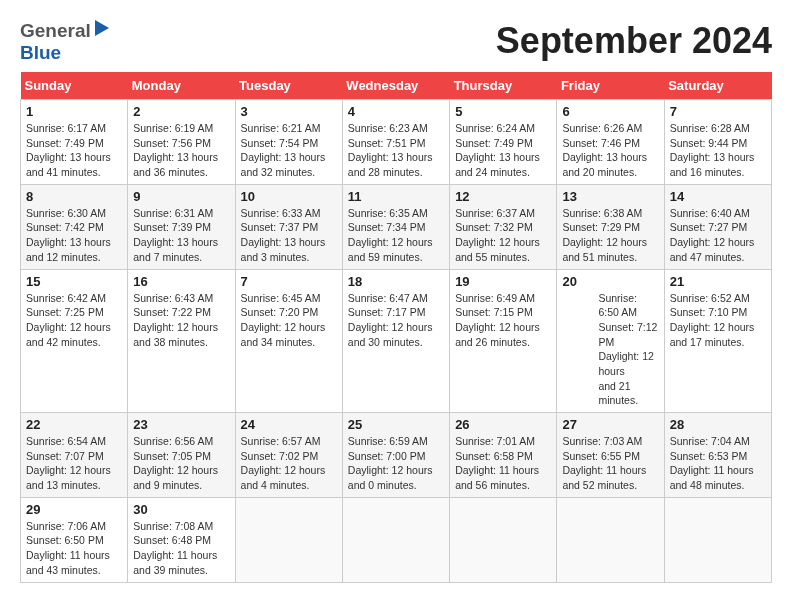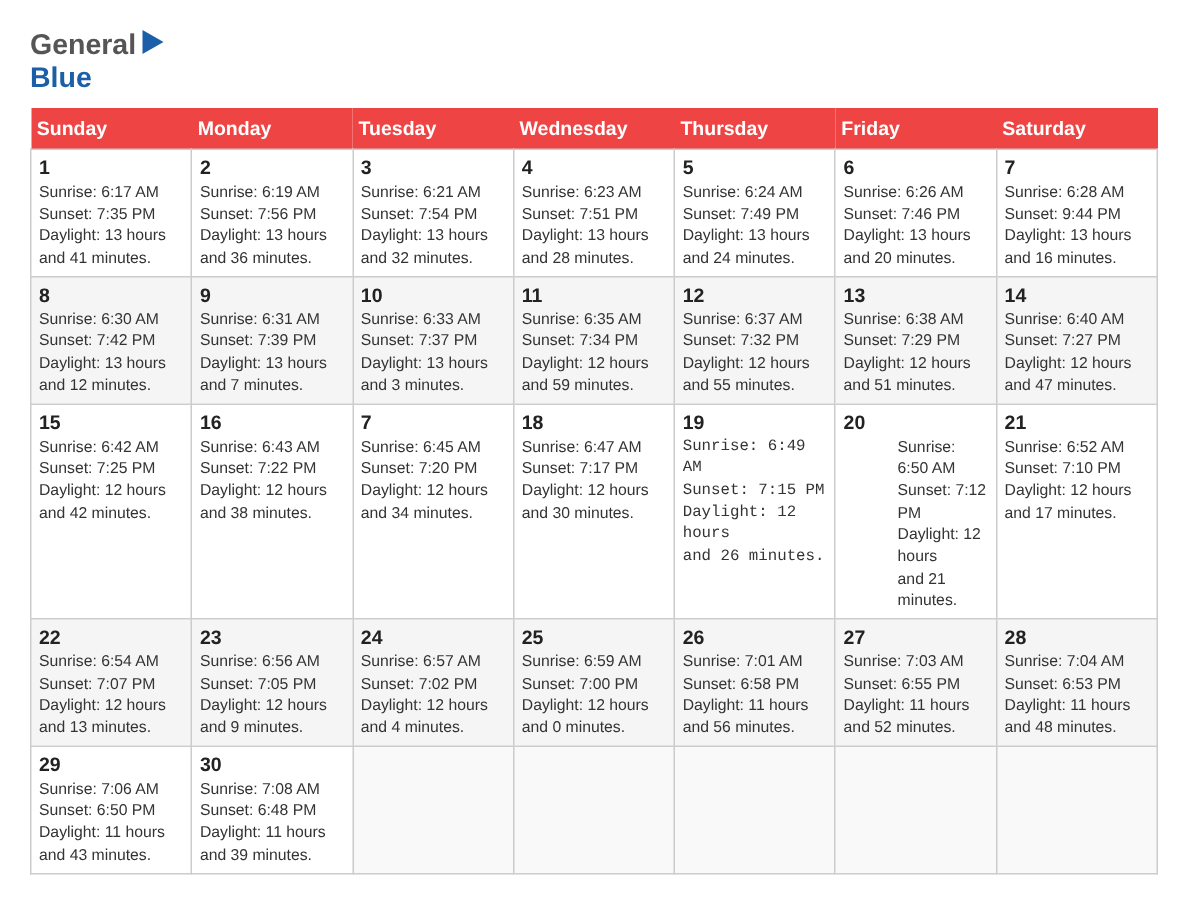--- a/index.html
+++ b/index.html
@@ -93,41 +93,42 @@
 
 <div class="header-area">
   <div class="logo">
     <div class="logo-row">
       <span class="logo-general">General</span>
       <div class="logo-arrow"></div>
     </div>
     <span class="logo-blue-text">Blue</span>
   </div>
   <div class="title-area">
+    <div class="month-title">September 2024</div>
   </div>
 </div>
 
 <table>
   <thead>
     <tr id="header-row">
     <th>Sunday</th>
         <th>Monday</th>
         <th>Tuesday</th>
         <th>Wednesday</th>
         <th>Thursday</th>
         <th>Friday</th>
         <th>Saturday</th>
       </tr>
   </thead>
   <tbody id="calendar-body">
   <tr>
         <td>
           <span class="day-num">1</span>
           <div class="day-info" style="white-space: pre-line;">Sunrise: 6:17 AM
-Sunset: 7:35 PM
+Sunset: 7:49 PM
 Daylight: 13 hours
 and 41 minutes.</div>
         </td>
         <td>
           <span class="day-num">2</span>
           <div class="day-info" style="white-space: pre-line;">Sunrise: 6:19 AM
 Sunset: 7:56 PM
 Daylight: 13 hours
 and 36 minutes.</div>
         </td>
@@ -242,21 +243,21 @@
         </td>
         <td>
           <span class="day-num">18</span>
           <div class="day-info" style="white-space: pre-line;">Sunrise: 6:47 AM
 Sunset: 7:17 PM
 Daylight: 12 hours
 and 30 minutes.</div>
         </td>
         <td>
           <span class="day-num">19</span>
-          <div class="day-info" style="white-space: pre-line; font-family: Liberation Mono, monospace;">Sunrise: 6:49 AM
+          <div class="day-info" style="white-space: pre-line;">Sunrise: 6:49 AM
 Sunset: 7:15 PM
 Daylight: 12 hours
 and 26 minutes.</div>
         </td>
         <td>
           <span class="day-num">20</span>
           <div class="day-info" style="white-space: pre-line; margin-left: 36px;">Sunrise: 6:50 AM
 Sunset: 7:12 PM
 Daylight: 12 hours
 and 21 minutes.</div>

